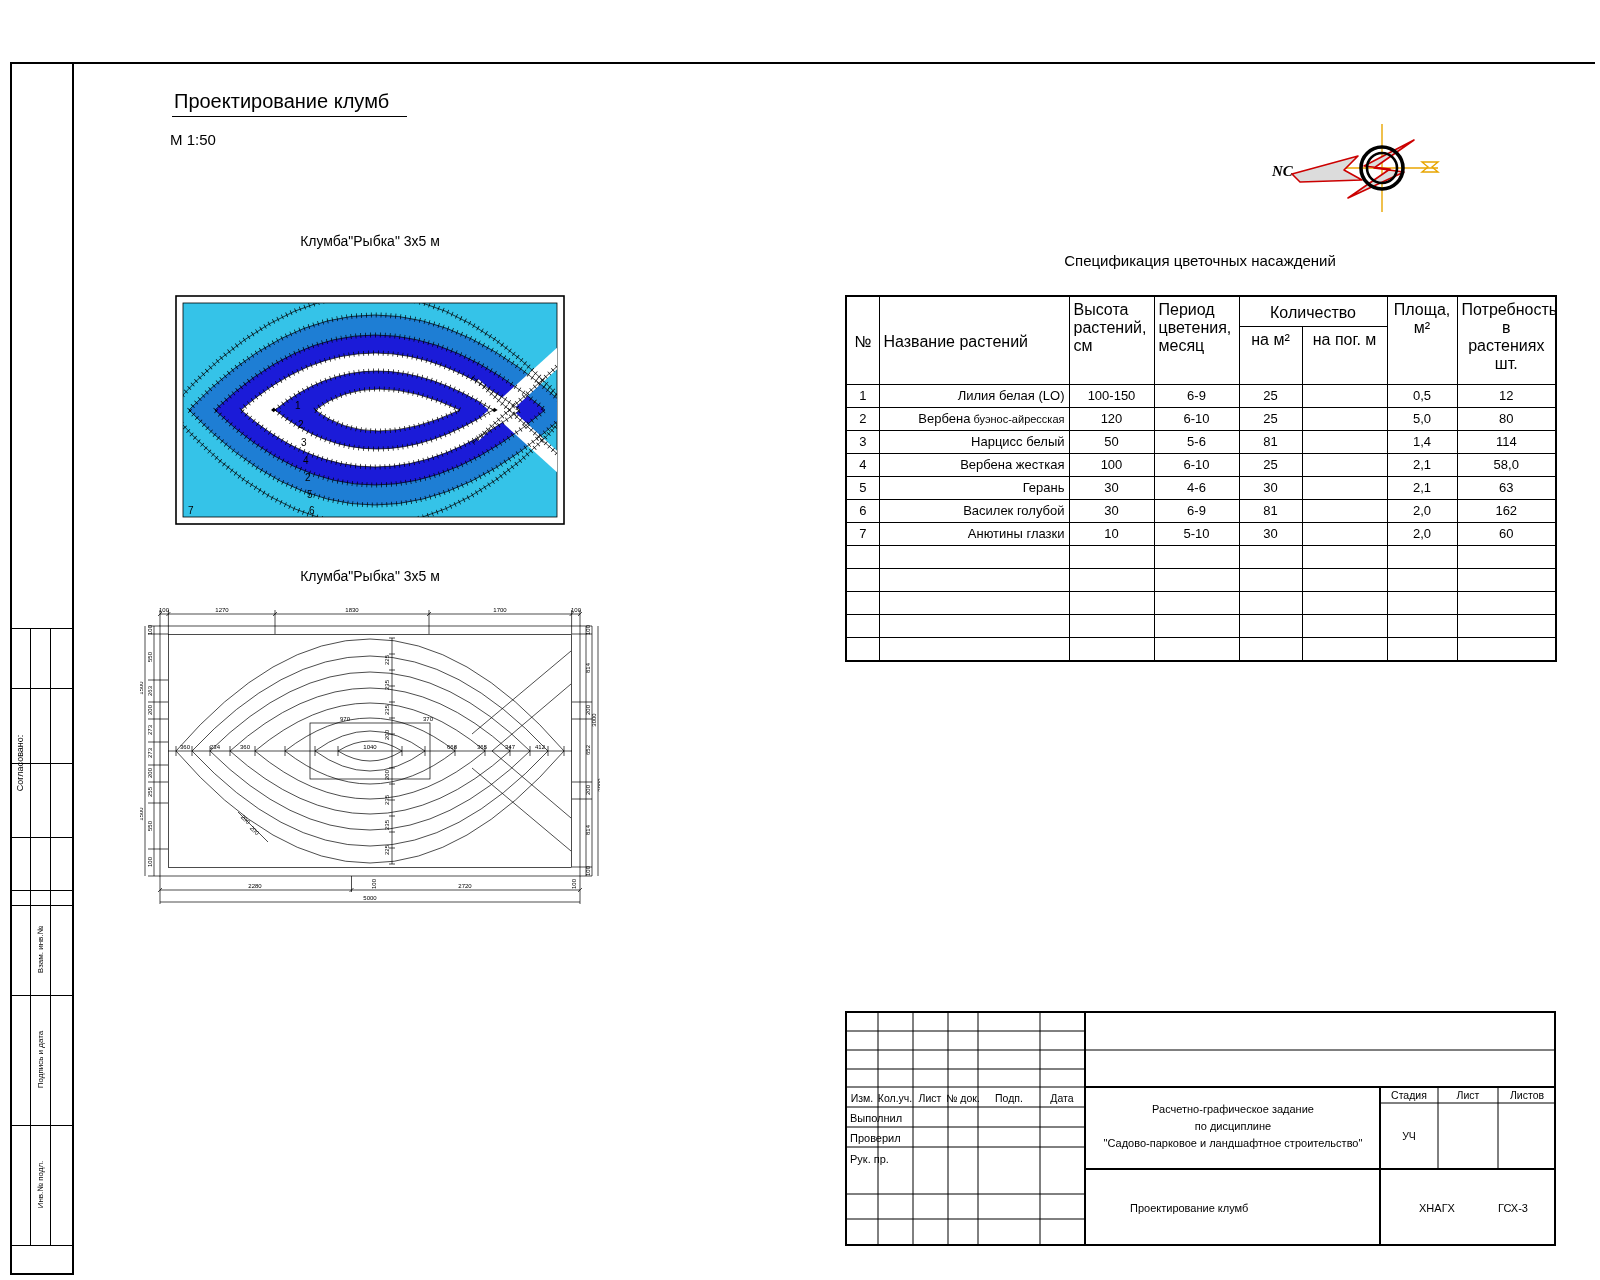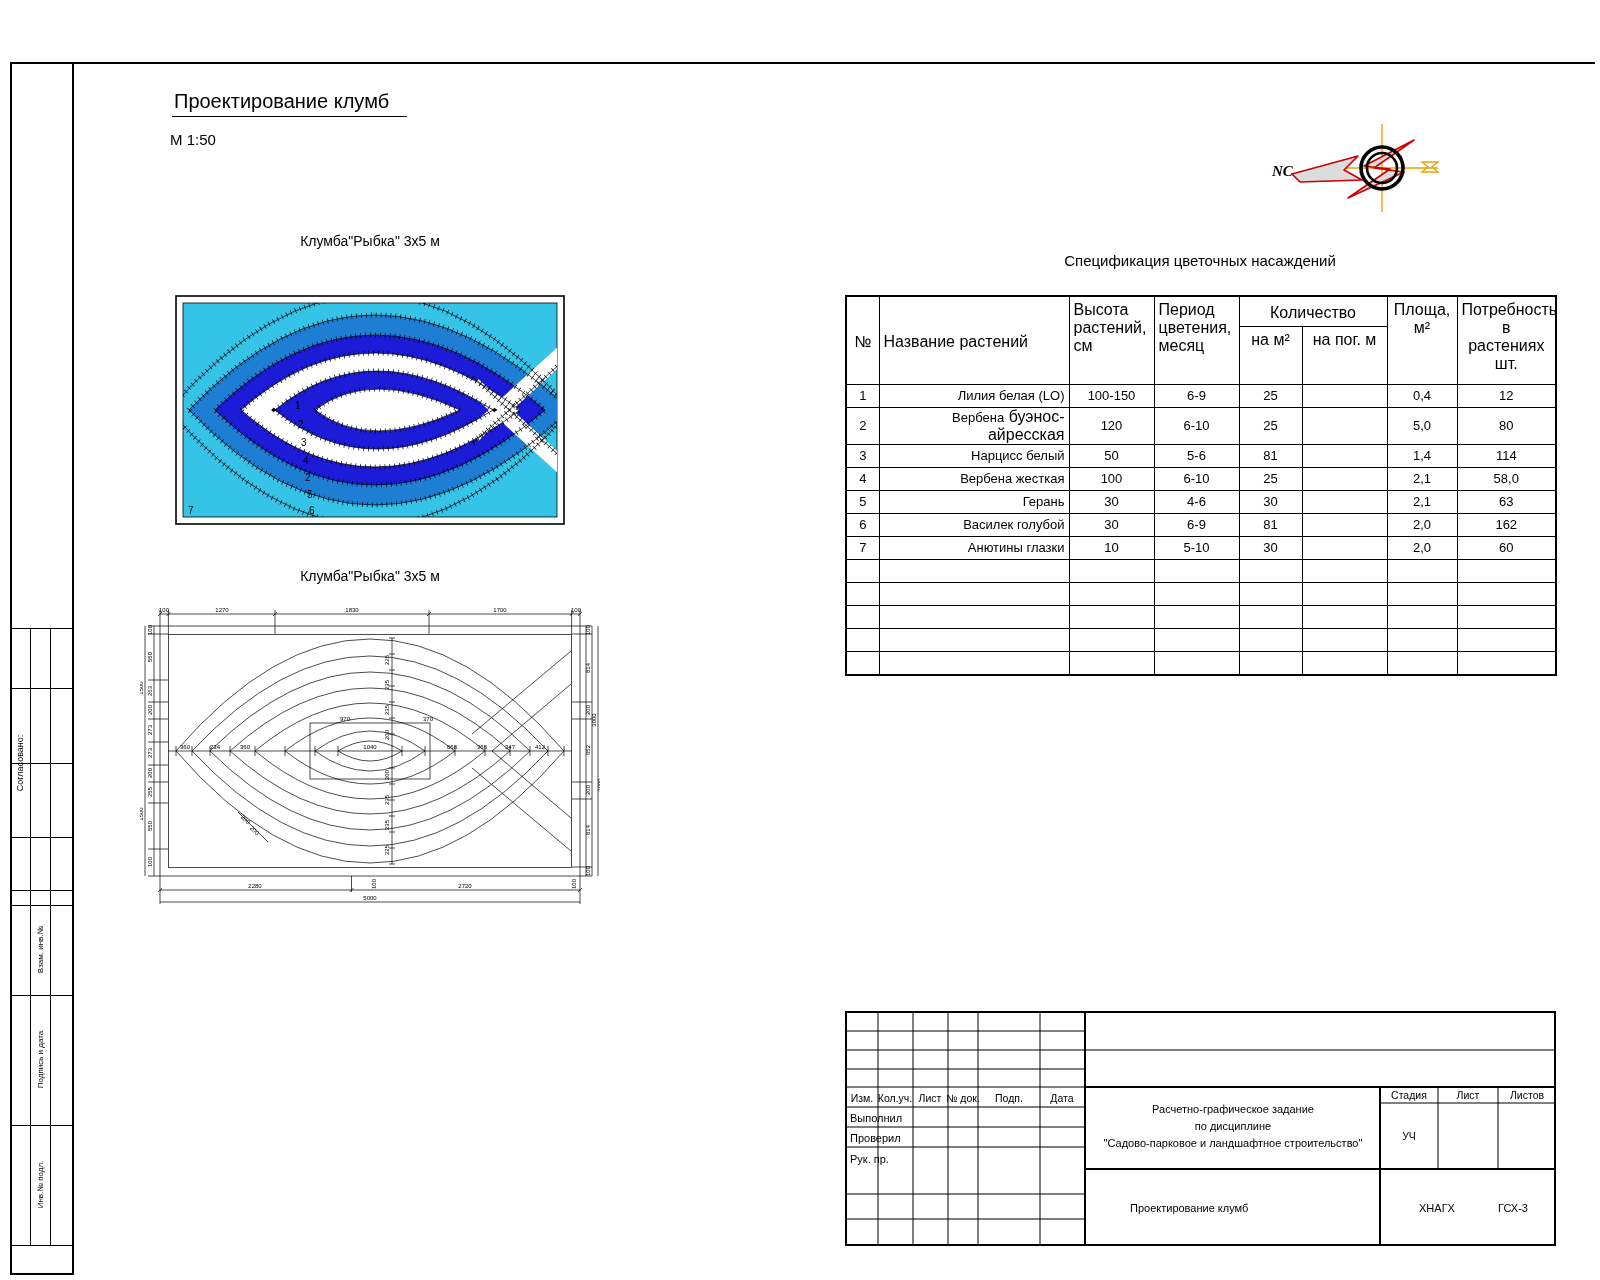--- a/index.html
+++ b/index.html
@@ -18,21 +18,21 @@
   
   table.spec{position:absolute;left:845px;top:295px;border-collapse:collapse;
              table-layout:fixed;width:710px;}
   table.spec th,table.spec td{border:1px solid #000;font-weight:normal;
              font-size:13px;padding:0 4px;overflow:hidden;white-space:pre-line;}
   table.spec{border:2px solid #000;}
   table.spec thead th{vertical-align:top;text-align:left;font-size:16px;padding-top:4px;}
   table.spec thead th.ctr{text-align:center;}
   table.spec td{height:22px;text-align:center;}
   table.spec td.name{text-align:right;padding-left:6px;}
-  table.spec td.name .small{font-size:16px;}
+  table.spec td.name .small{font-size:11px;}
   
   svg text{font-family:"Liberation Sans",sans-serif;fill:#000;}
   .tb-label{font-size:11px;}
   .tb-small{font-size:10.5px;}
   .dim{font-size:6px;}
   .nc-label{font-family:"Liberation Serif",serif;font-style:italic;font-weight:bold;font-size:15px;}
   .hatchline{fill:none;stroke:#000;stroke-width:.7;}
   .hatchticks{fill:none;stroke:#000;stroke-width:5;stroke-dasharray:.7 4.2;}
   .thin{fill:none;stroke:#000;stroke-width:.7;}
 </style>
@@ -280,21 +280,21 @@
     </tr>
   </thead>
   <tbody>
       <tr>
         <td>1</td>
         <td class="name">Лилия белая (LO)</td>
         <td>100-150</td>
         <td>6-9</td>
         <td>25</td>
         <td>&nbsp;</td>
-        <td>0,4</td>
+        <td>0,5</td>
         <td>12</td>
       </tr>
       <tr>
         <td>2</td>
         <td class="name">Вербена<span class="small"> буэнос-айресская</span></td>
         <td>120</td>
         <td>6-10</td>
         <td>25</td>
         <td>&nbsp;</td>
         <td>5,0</td>

